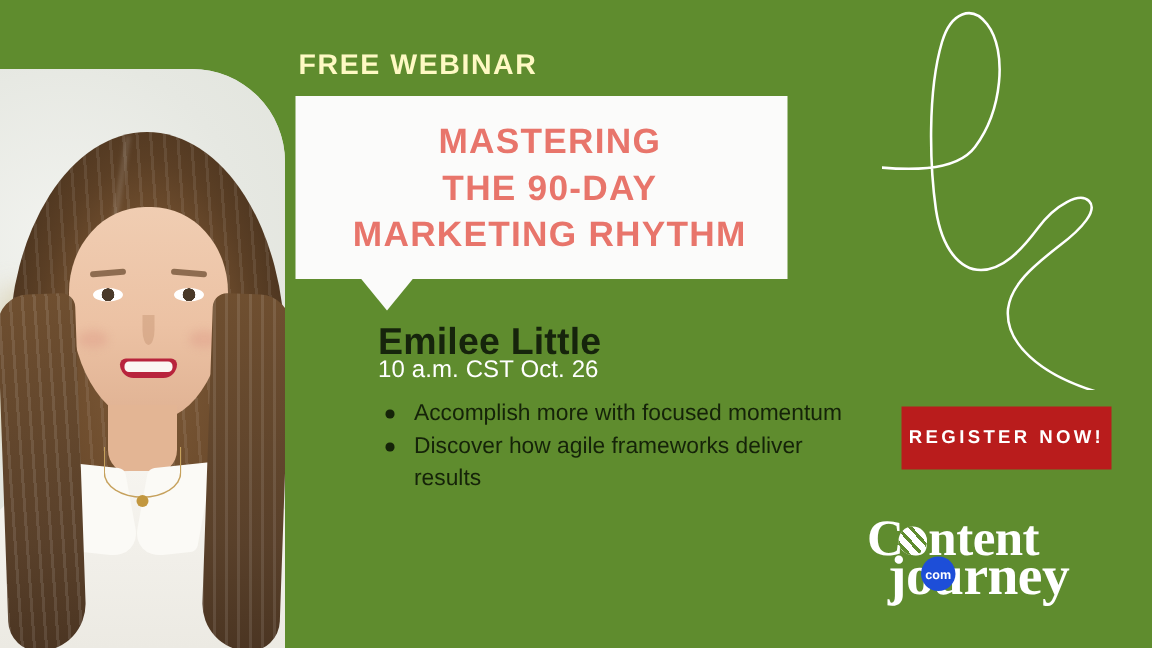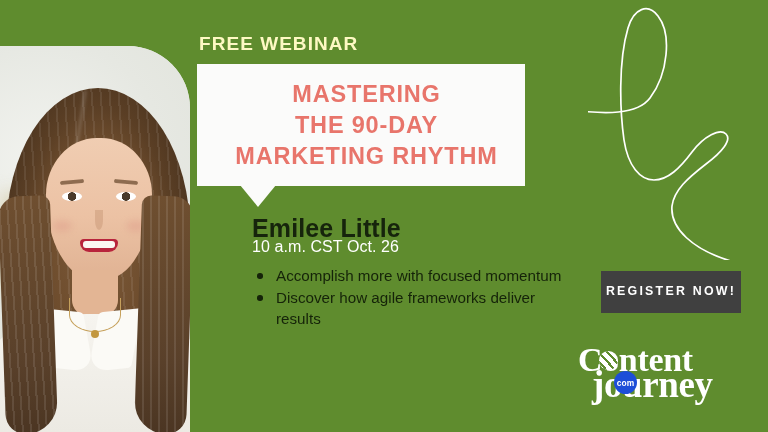--- a/index.html
+++ b/index.html
@@ -220,21 +220,21 @@
     width:5.5px; height:5.5px;
     border-radius:50%;
     background:#152309;
   }
 
   
   .register-btn {
     position:absolute;
     left:601px; top:271px;
     width:140px; height:42px;
-    background:#404040;
+    background:#b91c1c;
     color:#ffffff;
     display:flex;
     align-items:center;
     justify-content:center;
     text-align:center;
     font-size:12.4px;
     font-weight:bold;
     letter-spacing:.18em;
     line-height:1.42;
     cursor:pointer;

